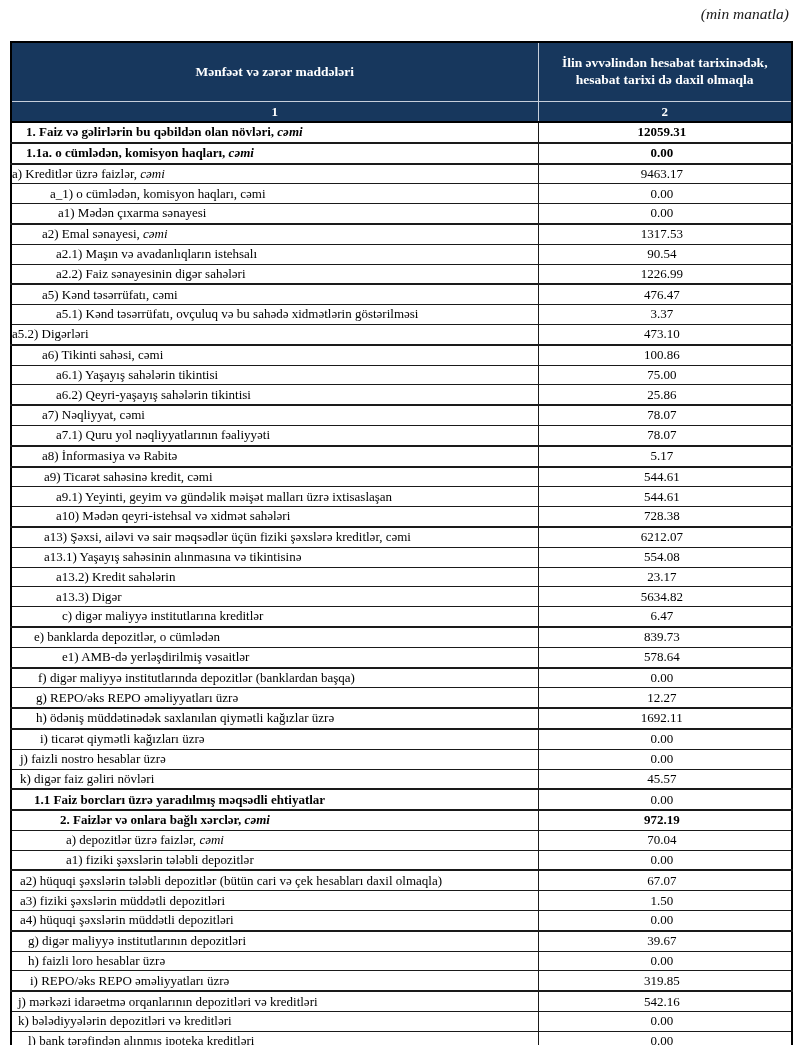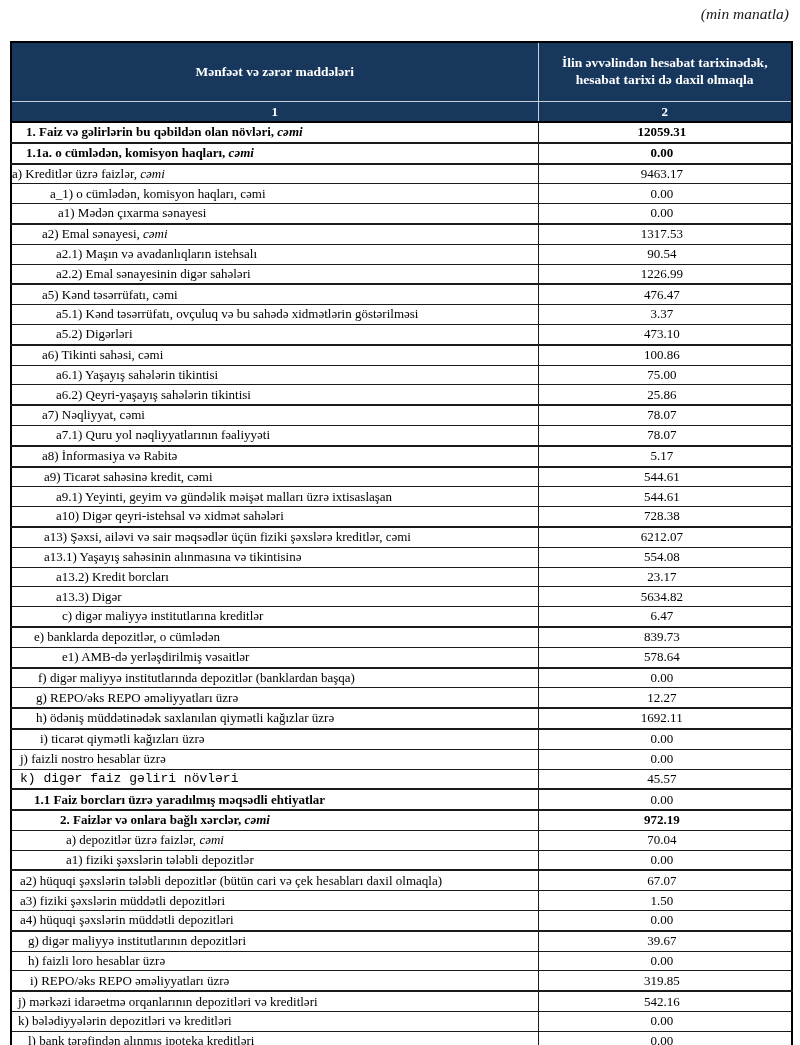--- a/index.html
+++ b/index.html
@@ -78,33 +78,33 @@
       </tr>
       <tr class="thick">
         <td class="label" style="padding-left: 30px;"><span>a2) Emal sənayesi,</span><span class="it"> cəmi</span></td>
         <td class="value">1317.53</td>
       </tr>
       <tr>
         <td class="label" style="padding-left: 44px;"><span>a2.1) Maşın və avadanlıqların istehsalı</span></td>
         <td class="value">90.54</td>
       </tr>
       <tr>
-        <td class="label" style="padding-left: 44px;"><span>a2.2) Emal sənayesinin digər sahələri</span></td>
+        <td class="label" style="padding-left: 44px;"><span>a2.2) Faiz sənayesinin digər sahələri</span></td>
         <td class="value">1226.99</td>
       </tr>
       <tr class="thick">
         <td class="label" style="padding-left: 30px;"><span>a5) Kənd təsərrüfatı, cəmi</span></td>
         <td class="value">476.47</td>
       </tr>
       <tr>
         <td class="label" style="padding-left: 44px;"><span>a5.1) Kənd təsərrüfatı, ovçuluq və bu sahədə xidmətlərin göstərilməsi</span></td>
         <td class="value">3.37</td>
       </tr>
       <tr>
-        <td class="label" style="padding-left: 44px;"><span>a5.2) Digərləri</span></td>
+        <td class="label" style=""><span>a5.2) Digərləri</span></td>
         <td class="value">473.10</td>
       </tr>
       <tr class="thick">
         <td class="label" style="padding-left: 30px;"><span>a6) Tikinti sahəsi, cəmi</span></td>
         <td class="value">100.86</td>
       </tr>
       <tr>
         <td class="label" style="padding-left: 44px;"><span>a6.1) Yaşayış sahələrin tikintisi</span></td>
         <td class="value">75.00</td>
       </tr>
@@ -126,33 +126,33 @@
       </tr>
       <tr class="thick">
         <td class="label" style="padding-left: 32px;"><span>a9) Ticarət sahəsinə kredit, cəmi</span></td>
         <td class="value">544.61</td>
       </tr>
       <tr>
         <td class="label" style="padding-left: 44px;"><span>a9.1) Yeyinti, geyim və gündəlik məişət malları üzrə ixtisaslaşan</span></td>
         <td class="value">544.61</td>
       </tr>
       <tr>
-        <td class="label" style="padding-left: 44px;"><span>a10) Digər qeyri-istehsal və xidmət sahələri</span></td>
+        <td class="label" style="padding-left: 44px;"><span>a10) Mədən qeyri-istehsal və xidmət sahələri</span></td>
         <td class="value">728.38</td>
       </tr>
       <tr class="thick">
         <td class="label" style="padding-left: 32px;"><span>a13) Şəxsi, ailəvi və sair məqsədlər üçün fiziki şəxslərə kreditlər, cəmi</span></td>
         <td class="value">6212.07</td>
       </tr>
       <tr>
         <td class="label" style="padding-left: 32px;"><span>a13.1) Yaşayış sahəsinin alınmasına və tikintisinə</span></td>
         <td class="value">554.08</td>
       </tr>
       <tr>
-        <td class="label" style="padding-left: 44px;"><span>a13.2) Kredit borcları</span></td>
+        <td class="label" style="padding-left: 44px;"><span>a13.2) Kredit sahələrin</span></td>
         <td class="value">23.17</td>
       </tr>
       <tr>
         <td class="label" style="padding-left: 44px;"><span>a13.3) Digər</span></td>
         <td class="value">5634.82</td>
       </tr>
       <tr>
         <td class="label" style="padding-left: 50px;"><span>c) digər maliyyə institutlarına kreditlər</span></td>
         <td class="value">6.47</td>
       </tr>
@@ -178,21 +178,21 @@
       </tr>
       <tr class="thick">
         <td class="label" style="padding-left: 28px;"><span>i) ticarət qiymətli kağızları üzrə</span></td>
         <td class="value">0.00</td>
       </tr>
       <tr>
         <td class="label" style="padding-left: 8px;"><span>j) faizli nostro hesablar üzrə</span></td>
         <td class="value">0.00</td>
       </tr>
       <tr>
-        <td class="label" style="padding-left: 8px; font-family: Liberation Mono, monospace;"><span>k) digər faiz gəliri növləri</span></td>
+        <td class="label" style="padding-left: 8px;"><span>k) digər faiz gəliri növləri</span></td>
         <td class="value">45.57</td>
       </tr>
       <tr class="thick">
         <td class="label" style="padding-left: 22px;"><span class="b">1.1 Faiz borcları üzrə yaradılmış məqsədli ehtiyatlar</span></td>
         <td class="value">0.00</td>
       </tr>
       <tr class="thick">
         <td class="label" style="padding-left: 48px;"><span class="b">2. Faizlər və onlara bağlı xərclər,</span><span class="it b"> cəmi</span></td>
         <td class="value b">972.19</td>
       </tr>

